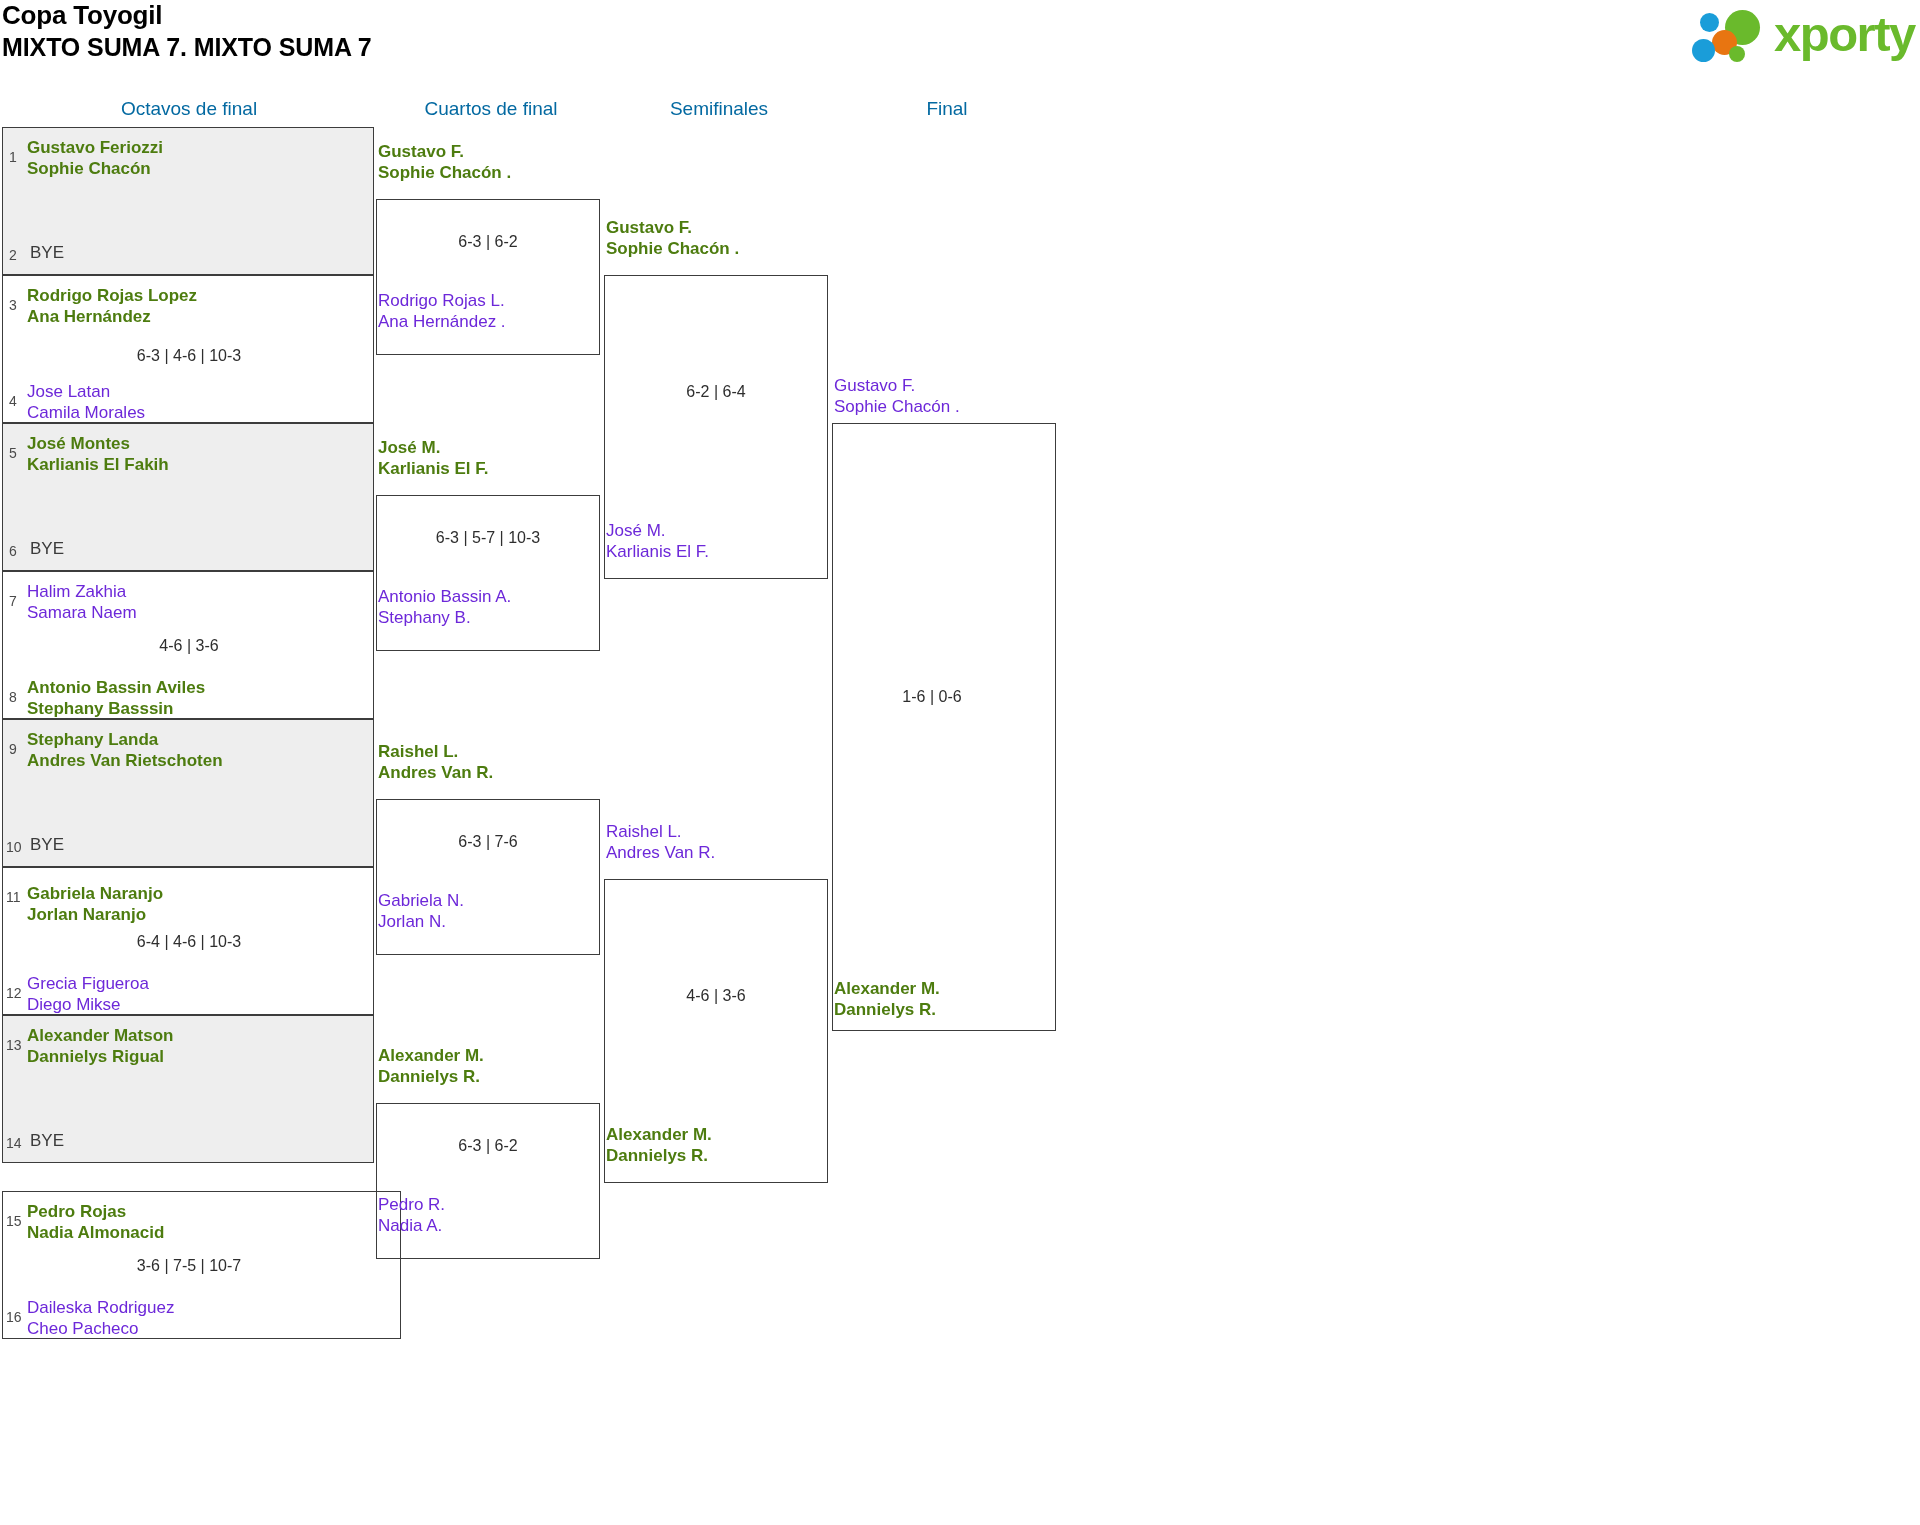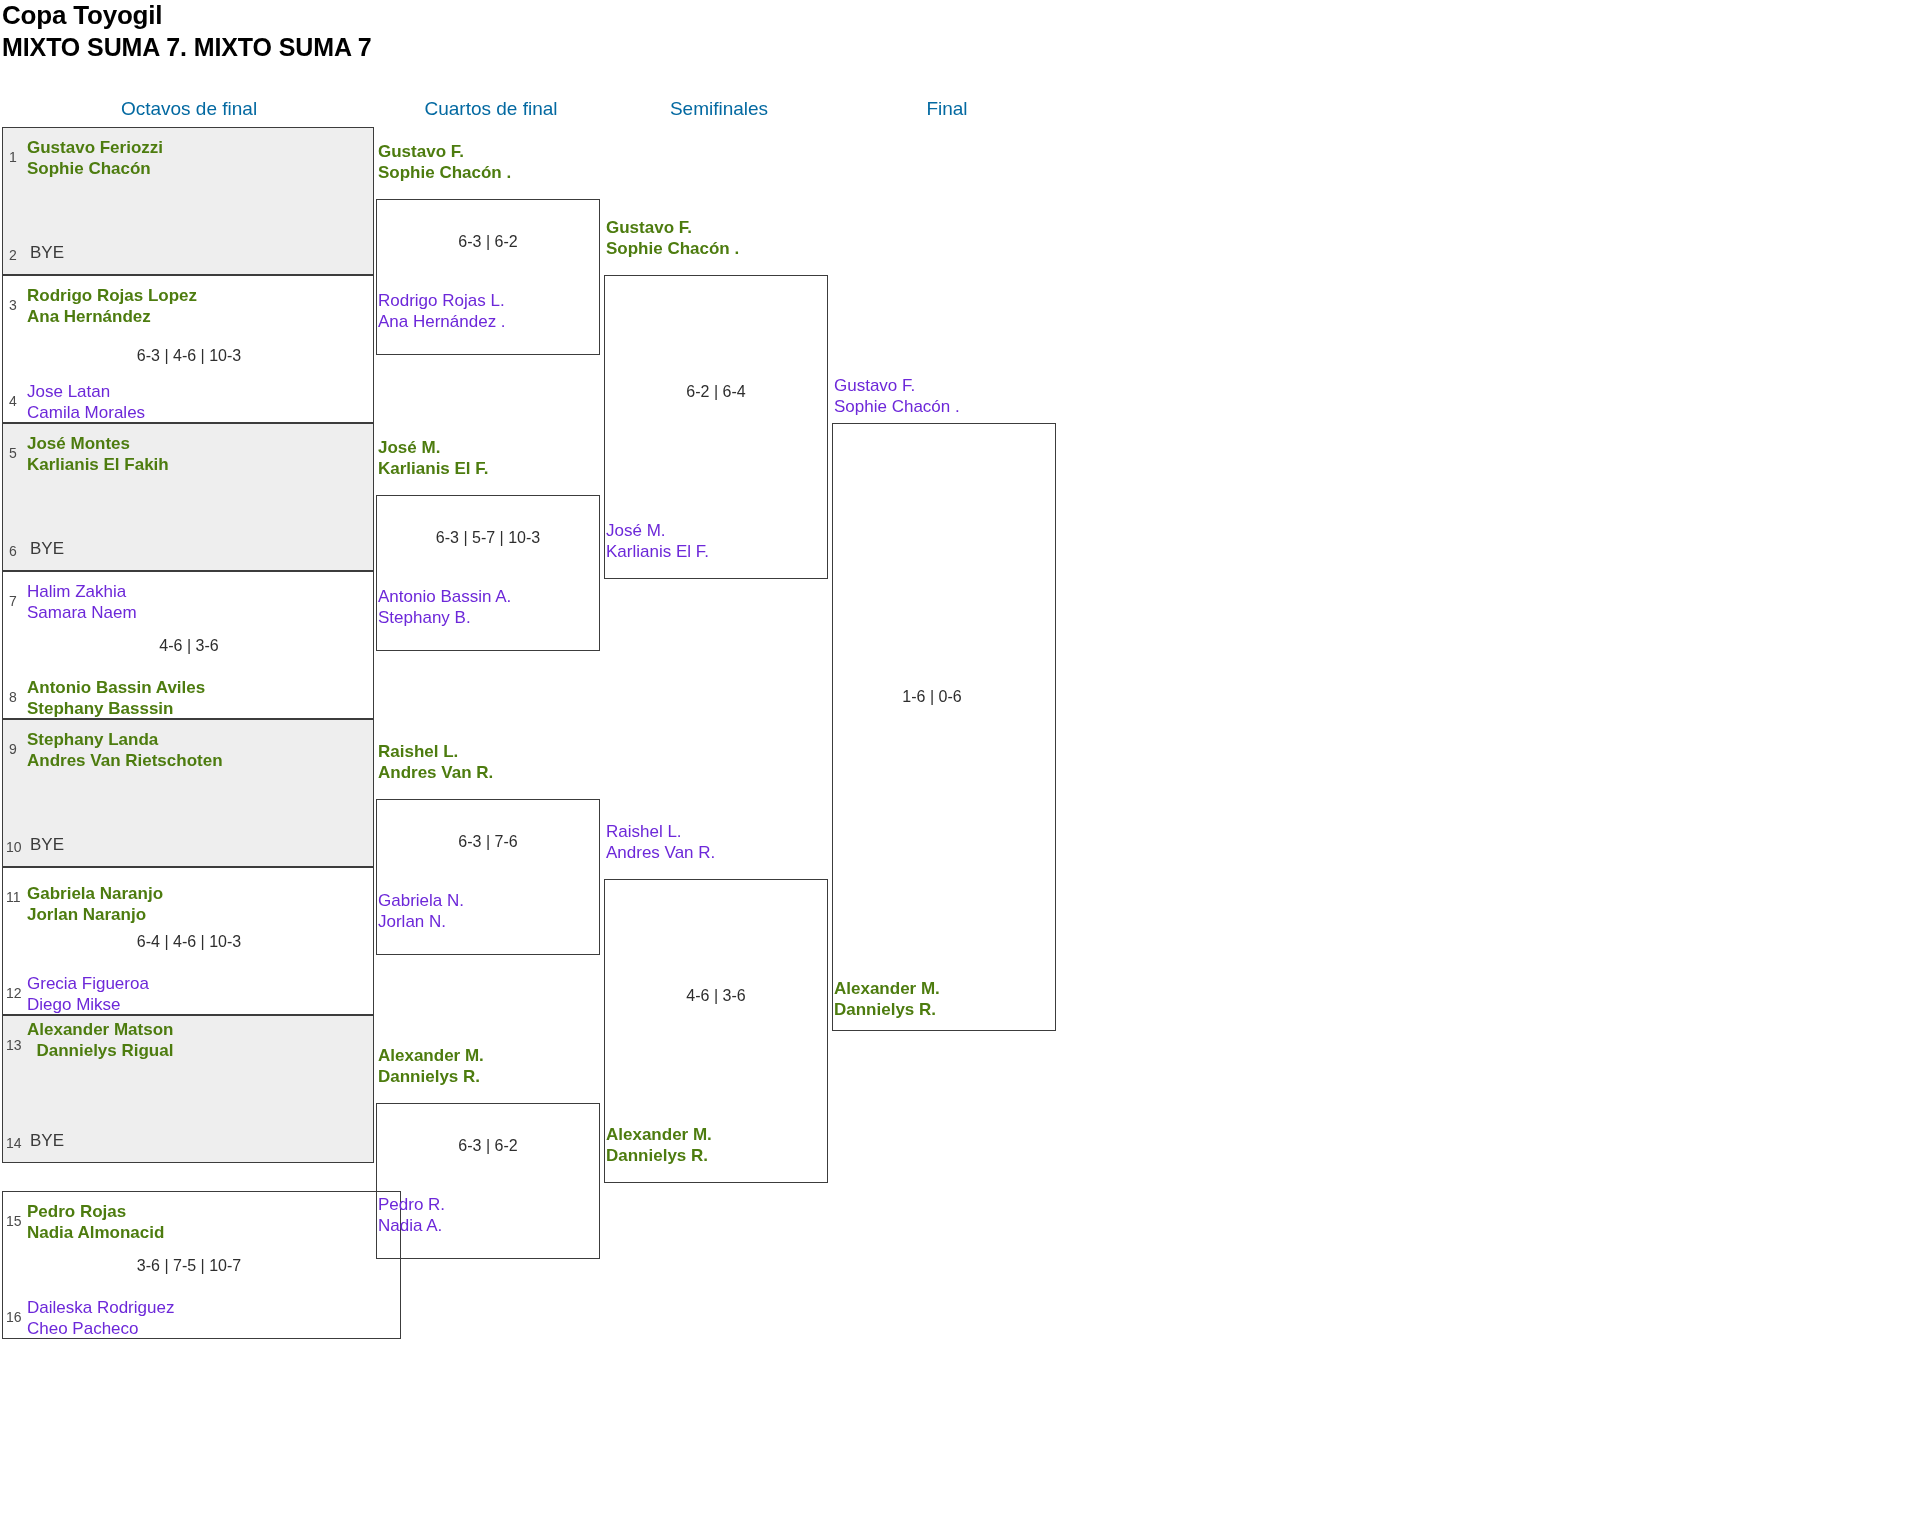--- a/index.html
+++ b/index.html
@@ -76,20 +76,30 @@
 </style>
 </head>
 <body>
 
 <div class="page">
 
   <div class="header">
     <div class="title-1">Copa Toyogil</div>
     <div class="title-2">MIXTO SUMA 7. MIXTO SUMA 7</div>
 
+    <div class="logo">
+      <div class="logo-dots">
+        <div class="dot" style="left:8px;  top:7px;  width:19px; height:19px; background:#1a9dd9;"></div>
+        <div class="dot" style="left:33px; top:4px;  width:35px; height:35px; background:#6aba2c;"></div>
+        <div class="dot" style="left:20px; top:24px; width:25px; height:25px; background:#e87511;"></div>
+        <div class="dot" style="left:0px;  top:33px; width:23px; height:23px; background:#1a9dd9;"></div>
+        <div class="dot" style="left:37px; top:40px; width:16px; height:16px; background:#6aba2c;"></div>
+      </div>
+      <div class="logo-word">xporty</div>
+    </div>
   </div>
 
   <div class="round-label" style="left:4px;   top:98px; width:370px;">Octavos de final</div>
   <div class="round-label" style="left:378px; top:98px; width:226px;">Cuartos de final</div>
   <div class="round-label" style="left:606px; top:98px; width:226px;">Semifinales</div>
   <div class="round-label" style="left:834px; top:98px; width:226px;">Final</div>
 
   <div>
 
     <div class="box shaded" style="left:2px; top:127px; width:372px; height:148px;">
@@ -159,21 +169,21 @@
       <div class="score" style="left:0px; top:65px; width:372px;">6-4 | 4-6 | 10-3</div>
       <div class="seed" style="left:3px;  top:117px;">12</div>
       <div class="names lose" style="left:24px; top:106px;">
         <span class="ln">Grecia Figueroa</span>
         <span class="ln">Diego Mikse</span>
       </div>
     </div>
 
     <div class="box shaded" style="left:2px; top:1015px; width:372px; height:148px;">
       <div class="seed" style="left:3px;  top:21px;">13</div>
-      <div class="names win" style="left:24px; top:4px;text-align:right;">
+      <div class="names win" style="left:24px; top:10px;">
         <span class="ln">Alexander Matson</span>
         <span class="ln">Dannielys Rigual</span>
       </div>
       <div class="seed" style="left:3px;  top:119px;">14</div>
       <div class="bye" style="left:27px; top:115px;">BYE</div>
     </div>
 
     <div class="box" style="left:2px; top:1163px; width:399px; height:148px;margin-top:28px;">
       <div class="seed" style="left:3px;  top:21px;">15</div>
       <div class="names win" style="left:24px; top:10px;">

